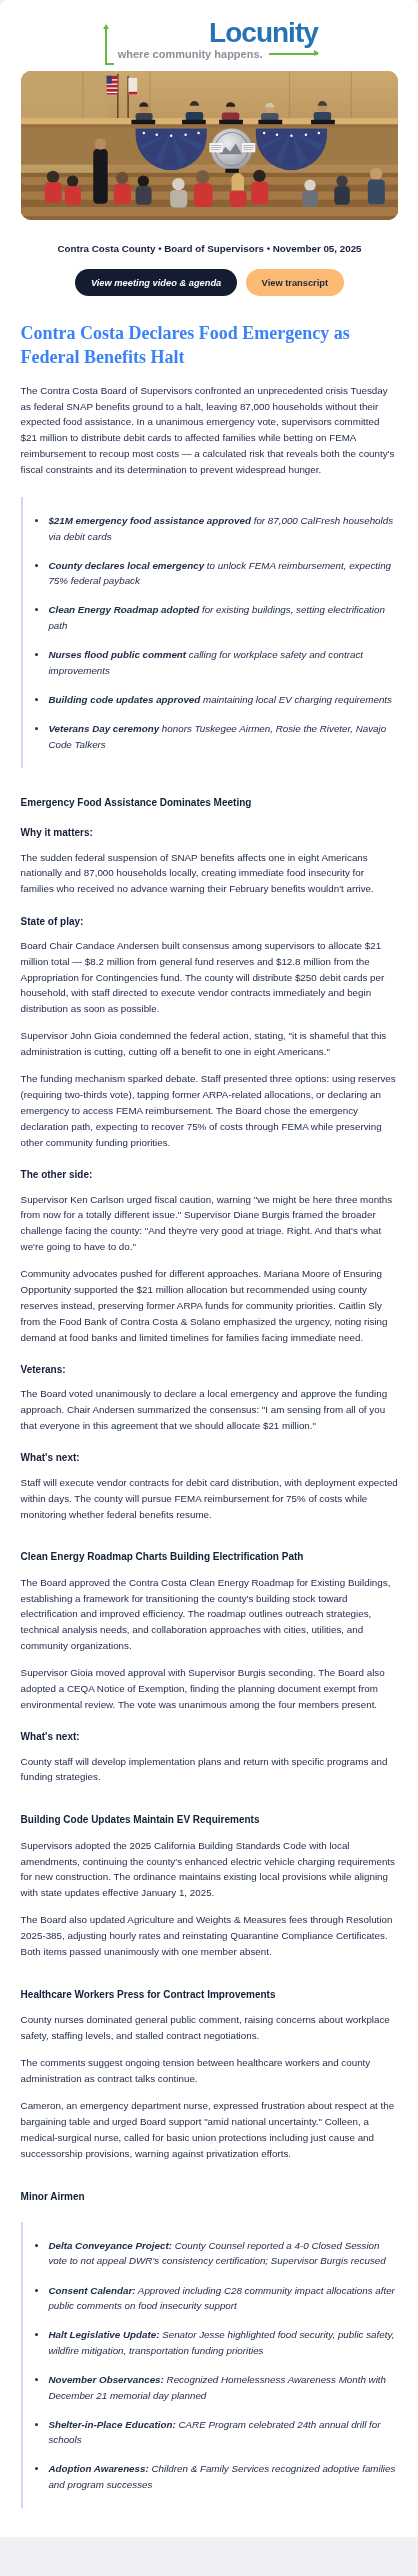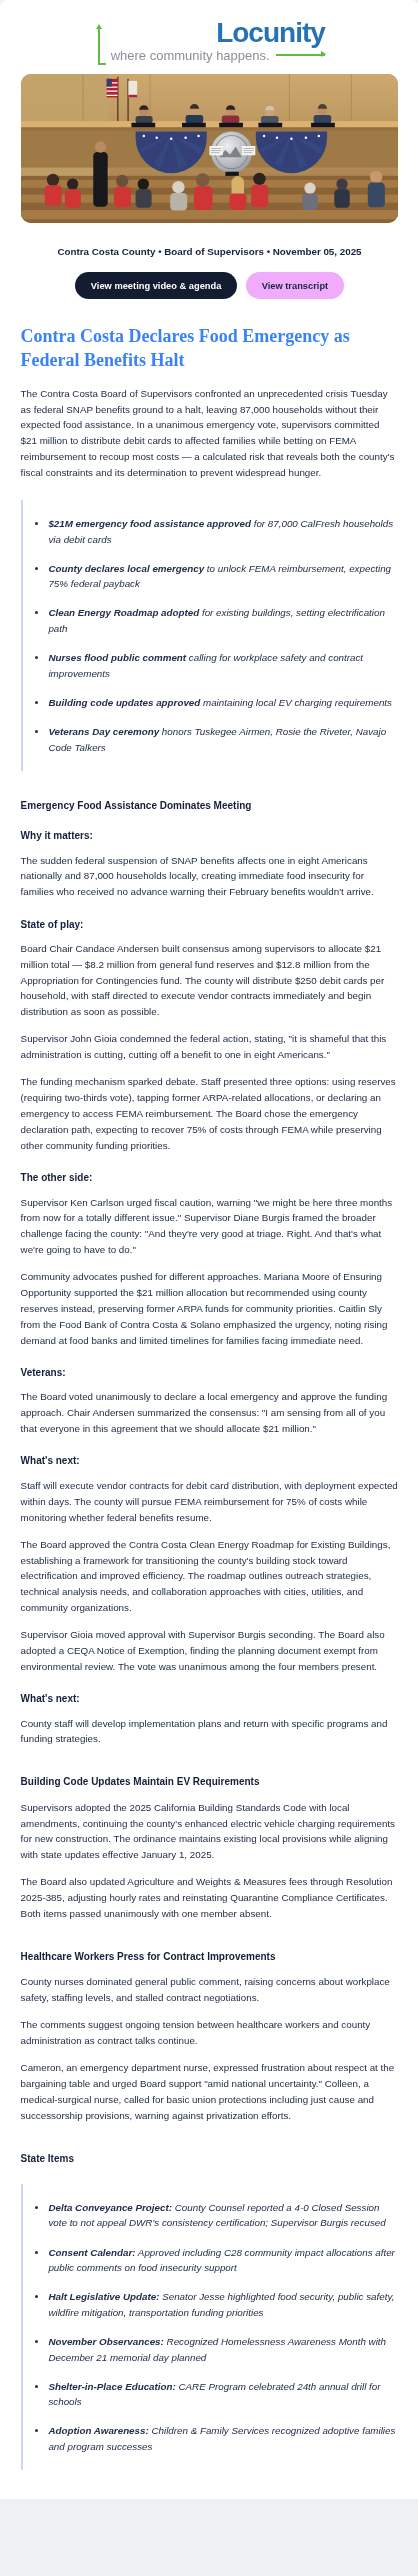--- a/index.html
+++ b/index.html
@@ -5,32 +5,32 @@
   html,body{margin:0;padding:0;background:#eef0f3;font-family:"Liberation Sans",sans-serif;}
   .page{width:419px;margin:0 auto;background:#ffffff;border-radius:7.2px 7.2px 0 0;overflow:hidden;padding-bottom:5.2px;}
   
   .header{padding:15.5px 0 3.1px;text-align:center;}
   .logo{position:relative;display:inline-block;padding:3.1px 0 0 15.5px;text-align:left;}
   .arrow-up{position:absolute;left:4.1px;top:10.3px;width:2.1px;height:37px;background:#62b944;}
   .arrow-up::before{content:"";position:absolute;left:-2.6px;top:-4.6px;border:3.6px solid transparent;border-bottom:5.2px solid #62b944;}
   .arrow-up::after{content:"";position:absolute;left:0;bottom:-2.1px;width:8.2px;height:2.1px;background:#62b944;}
   .logo-text{font-size:28px;font-weight:700;color:#2673b4;letter-spacing:-1px;line-height:1;text-align:right;}
   .logo-tag{display:flex;align-items:center;gap:6.2px;margin:1px 0 0 1px;}
-  .logo-tag .tag-text{color:#8a8f98;font-weight:400;font-size:13px;}
+  .logo-tag .tag-text{color:#8a8f98;font-weight:700;font-size:11px;}
   .arrow-right{position:relative;width:49px;height:2.1px;background:#62b944;display:inline-block;}
   .arrow-right::after{content:"";position:absolute;right:-4.6px;top:-2.6px;border:3.6px solid transparent;border-left:5.2px solid #62b944;}
   
   .photo{margin:8.2px 20.6px 0;height:149px;border-radius:10.3px;overflow:hidden;background:#a9804a;}
   .photo svg{display:block;width:100%;height:100%;}
   
   .meta{margin-top:23px;text-align:center;font-size:9.8px;font-weight:700;color:#17213c;}
   .btn-row{margin-top:15.5px;display:flex;justify-content:center;gap:9.3px;}
   .btn{border:none;cursor:pointer;border-radius:515px;padding:8.2px 15.5px;font-size:9.3px;font-weight:700;font-family:"Liberation Sans",sans-serif;}
-  .btn-primary{background:#131c30;color:#ffffff;}
-  .btn-secondary{background:#f0abfc;color:#1b2642;}
+  .btn-primary{background:#131c30;color:#ffffff;font-style:italic;}
+  .btn-secondary{background:#fdba74;color:#1b2642;}
   
   .article{padding:0 20.6px;margin-top:26px;color:#232e4a;}
   h1{font-size:18px;line-height:1.32;color:#3b82f6;margin:0 0 13.4px;font-family:Liberation Serif, serif;}
   h2{font-size:10px;line-height:1.3;color:#151f3a;margin:28px 0 4.1px;}
   h3{font-size:10px;color:#151f3a;margin:18.5px 0 2.1px;}
   .article p{font-size:9.8px;line-height:1.62;margin:11.3px 0;}
   .callout{border-left:2.6px solid #ccd7f5;margin:19.6px 0 24px;padding:2.1px 0 2.1px 15.5px;}
   .callout ul{margin:0;padding-left:10.3px;list-style:disc;}
   .callout li{font-size:9.8px;line-height:1.6;font-style:italic;margin:13.4px 0;color:#232e4a;}
   .callout li strong{font-weight:700;}
@@ -278,41 +278,42 @@
       <h3>The other side:</h3>
       <p>Supervisor Ken Carlson urged fiscal caution, warning "we might be here three months from now for a totally different issue." Supervisor Diane Burgis framed the broader challenge facing the county: "And they're very good at triage. Right. And that's what we're going to have to do."</p>
       <p>Community advocates pushed for different approaches. Mariana Moore of Ensuring Opportunity supported the $21 million allocation but recommended using county reserves instead, preserving former ARPA funds for community priorities. Caitlin Sly from the Food Bank of Contra Costa &amp; Solano emphasized the urgency, noting rising demand at food banks and limited timelines for families facing immediate need.</p>
       <h3>Veterans:</h3>
       <p>The Board voted unanimously to declare a local emergency and approve the funding approach. Chair Andersen summarized the consensus: "I am sensing from all of you that everyone in this agreement that we should allocate $21 million."</p>
       <h3>What's next:</h3>
       <p>Staff will execute vendor contracts for debit card distribution, with deployment expected within days. The county will pursue FEMA reimbursement for 75% of costs while monitoring whether federal benefits resume.</p>
     </section>
 
     <section>
+      <h2>Clean Energy Roadmap Charts Building Electrification Path</h2>
       <p>The Board approved the Contra Costa Clean Energy Roadmap for Existing Buildings, establishing a framework for transitioning the county's building stock toward electrification and improved efficiency. The roadmap outlines outreach strategies, technical analysis needs, and collaboration approaches with cities, utilities, and community organizations.</p>
       <p>Supervisor Gioia moved approval with Supervisor Burgis seconding. The Board also adopted a CEQA Notice of Exemption, finding the planning document exempt from environmental review. The vote was unanimous among the four members present.</p>
       <h3>What's next:</h3>
       <p>County staff will develop implementation plans and return with specific programs and funding strategies.</p>
     </section>
 
     <section>
       <h2>Building Code Updates Maintain EV Requirements</h2>
       <p>Supervisors adopted the 2025 California Building Standards Code with local amendments, continuing the county's enhanced electric vehicle charging requirements for new construction. The ordinance maintains existing local provisions while aligning with state updates effective January 1, 2025.</p>
       <p>The Board also updated Agriculture and Weights &amp; Measures fees through Resolution 2025-385, adjusting hourly rates and reinstating Quarantine Compliance Certificates. Both items passed unanimously with one member absent.</p>
     </section>
 
     <section>
       <h2>Healthcare Workers Press for Contract Improvements</h2>
       <p>County nurses dominated general public comment, raising concerns about workplace safety, staffing levels, and stalled contract negotiations.</p>
       <p>The comments suggest ongoing tension between healthcare workers and county administration as contract talks continue.</p>
       <p>Cameron, an emergency department nurse, expressed frustration about respect at the bargaining table and urged Board support "amid national uncertainty." Colleen, a medical-surgical nurse, called for basic union protections including just cause and successorship provisions, warning against privatization efforts.</p>
     </section>
 
     <section>
-      <h2>State Items</h2>
+      <h2>Minor Airmen</h2>
       <div class="callout">
         <ul>
           <li><strong>Delta Conveyance Project:</strong><span> County Counsel reported a 4-0 Closed Session vote to not appeal DWR's consistency certification; Supervisor Burgis recused</span></li>
           <li><strong>Consent Calendar:</strong><span> Approved including C28 community impact allocations after public comments on food insecurity support</span></li>
           <li><strong>Halt Legislative Update:</strong><span> Senator Jesse highlighted food security, public safety, wildfire mitigation, transportation funding priorities</span></li>
           <li><strong>November Observances:</strong><span> Recognized Homelessness Awareness Month with December 21 memorial day planned</span></li>
           <li><strong>Shelter-in-Place Education:</strong><span> CARE Program celebrated 24th annual drill for schools</span></li>
           <li><strong>Adoption Awareness:</strong><span> Children &amp; Family Services recognized adoptive families and program successes</span></li>
 
         </ul>

